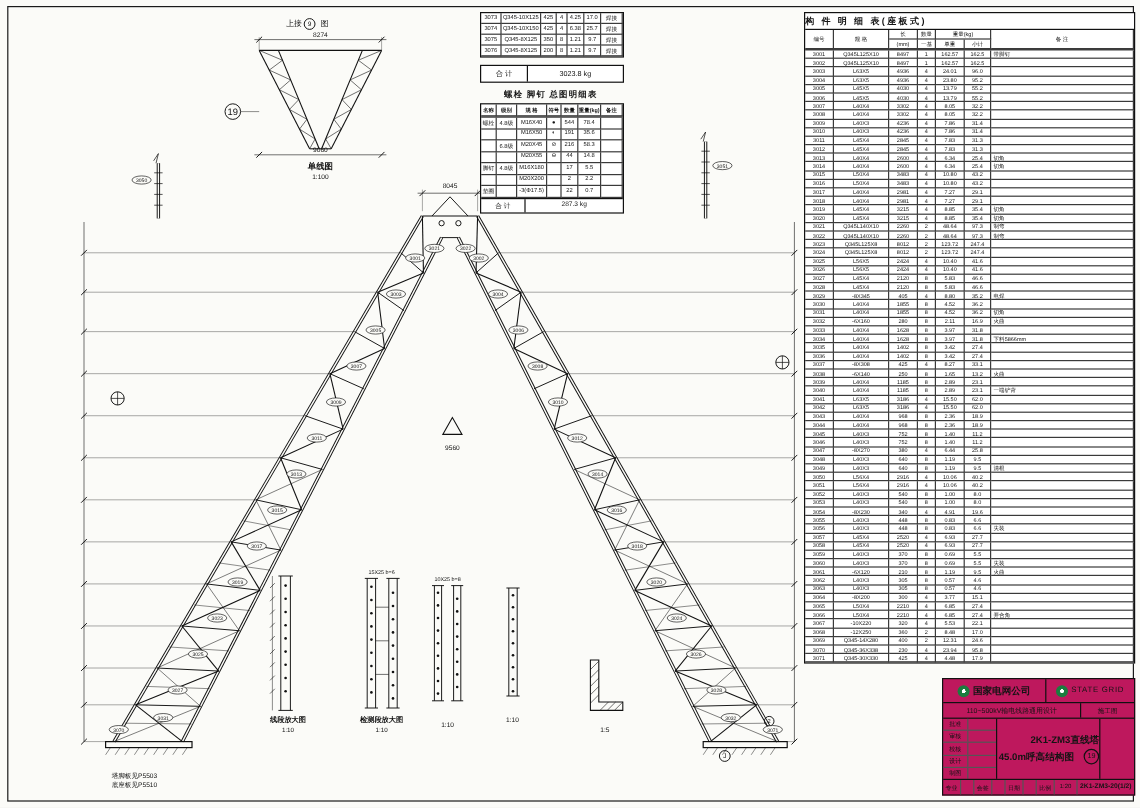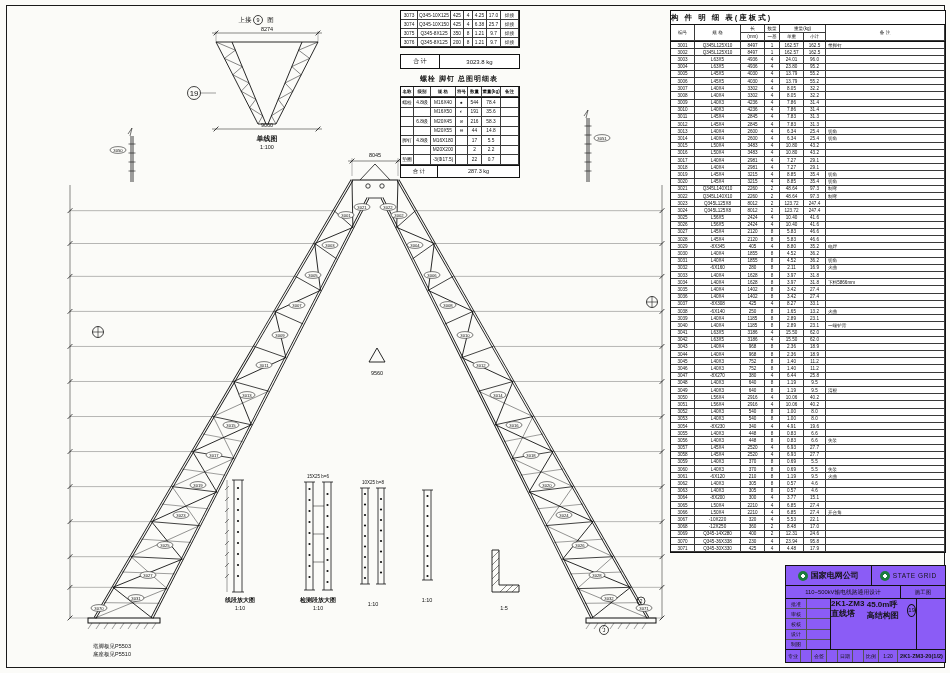--- a/index.html
+++ b/index.html
@@ -35,35 +35,35 @@
   .comp-head{display:grid;grid-template-columns:24px 46px 24px 15px 24px 22px 1fr;grid-template-rows:8px 8px;font-size:4.6px;border-bottom:.8px solid #111}
   .ch{border-right:.5px solid #3a3a3a;border-bottom:.5px solid #3a3a3a;display:flex;align-items:center;justify-content:center;white-space:nowrap;overflow:hidden}
   .c1{grid-column:1;grid-row:1/3}.c2{grid-column:2;grid-row:1/3}
   .c3a{grid-column:3;grid-row:1}.c3b{grid-column:3;grid-row:2}
   .c4a{grid-column:4;grid-row:1}.c4b{grid-column:4;grid-row:2}
   .c5a{grid-column:5/7;grid-row:1}.c5b{grid-column:5;grid-row:2}.c5c{grid-column:6;grid-row:2}
   .c7{grid-column:7;grid-row:1/3}
   .comp-grid{grid-template-columns:24px 46px 24px 15px 24px 22px 1fr;grid-auto-rows:7.2px;font-size:4.6px}
 
   
-  .tb{left:785px;top:565px;width:159px;height:96px;border:1.4px solid #111;background:#8b5cf6;display:flex;flex-direction:column;font-size:6px}
+  .tb{left:785px;top:565px;width:159px;height:96px;border:1.4px solid #111;background:#be185d;display:flex;flex-direction:column;font-size:6px}
   .tb-r1{height:19px;display:flex;border-bottom:.8px solid #111}
   .tb-company{flex:1.15;display:flex;align-items:center;justify-content:center;gap:3px;font-size:8px;font-weight:bold}
   .tb-brand{flex:1;border-left:.8px solid #111;display:flex;align-items:center;justify-content:center;gap:3px;font-size:6.5px;letter-spacing:.6px}
   .sg-logo{width:10px;height:10px;border-radius:50%;background:radial-gradient(circle,#fff 0 1.6px,#1c7c3f 1.7px 100%);flex:0 0 auto}
   .tb-r2{height:12px;display:flex;border-bottom:.8px solid #111}
   .tb-project{flex:2.6;display:flex;align-items:center;justify-content:center;font-size:5.8px}
   .tb-stage{flex:1;border-left:.8px solid #111;display:flex;align-items:center;justify-content:center;font-size:5.5px}
   .tb-r3{flex:1;display:flex}
   .tb-signs{width:44px;border-right:.8px solid #111;display:flex;flex-direction:column}
   .sign-row{flex:1;display:flex;border-bottom:.5px solid #555}
   .sign-row:last-child{border-bottom:none}
   .sign-label{width:20px;border-right:.5px solid #555;display:flex;align-items:center;justify-content:center;font-size:5px}
   .sign-blank{flex:1}
-  .tb-main{flex:1;display:flex;flex-direction:row;align-items:flex-start;justify-content:center;gap:2px;font-weight:bold;border-right:.8px solid #111}
+  .tb-main{flex:1;display:flex;flex-direction:column;align-items:flex-end;justify-content:center;gap:2px;font-weight:bold;border-right:.8px solid #111}
   .tb-t1{font-size:8px}
   .tb-t2{font-size:8px;display:flex;align-items:center;gap:8px}
   .badge{width:11px;height:11px;border:1px solid #111;border-radius:50%;font-size:6px;display:flex;align-items:center;justify-content:center;font-weight:normal}
   .tb-extra{width:28px}
   .tb-r4{height:12px;display:flex;border-top:.8px solid #111;align-items:stretch;font-size:5px}
   .tb-r4 .cell{border-right:.5px solid #555;display:flex;align-items:center;justify-content:center;white-space:nowrap}
   .w14{width:14px}.w10{width:10px}.w18{width:18px}
   .tb-num{flex:1;display:flex;align-items:center;justify-content:center;font-size:5.6px;font-weight:bold;white-space:nowrap}
 </style>
 </head>

